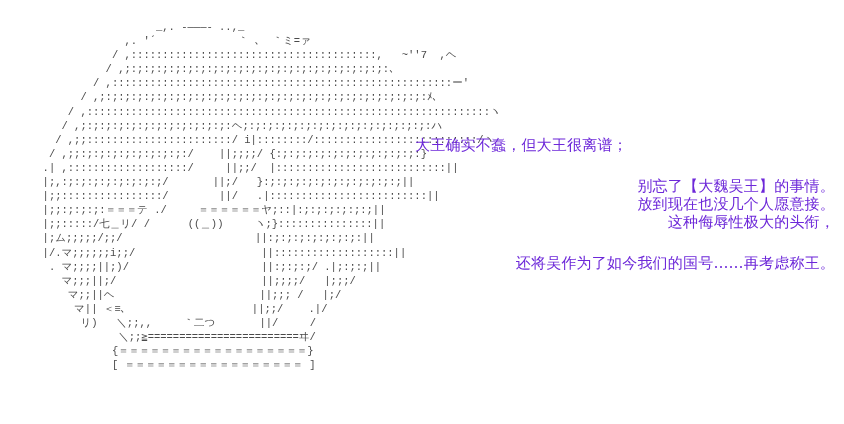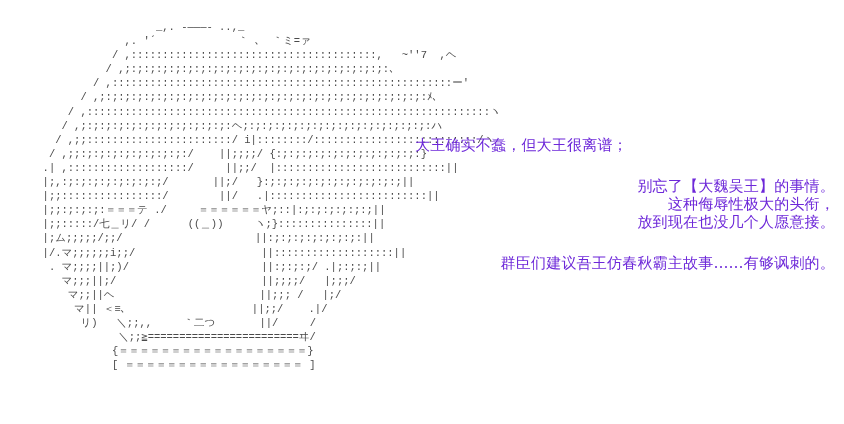--- a/index.html
+++ b/index.html
@@ -74,20 +74,20 @@
               ＼;;≧========================ヰ/
              {＝＝＝＝＝＝＝＝＝＝＝＝＝＝＝＝＝＝}
              [ ＝＝＝＝＝＝＝＝＝＝＝＝＝＝＝＝＝ ]</pre>
 
   <div class="dialogue">
       <div class="para">
         <div class="line">大王确实不蠢，但大王很离谱；</div>
       </div>
       <div class="para">
         <div class="line">别忘了【大魏吴王】的事情。</div>
+        <div class="line">放到现在也没几个人愿意接。</div>
         <div class="line">这种侮辱性极大的头衔，</div>
-        <div class="line">放到现在也没几个人愿意接。</div>
       </div>
       <div class="para">
-        <div class="line">群臣们建议吾王仿春秋霸主故事……有够讽刺的。</div>
+        <div class="line">还将吴作为了如今我们的国号……再考虑称王。</div>
       </div>
     </div>
 </div>
 
 </body></html>

